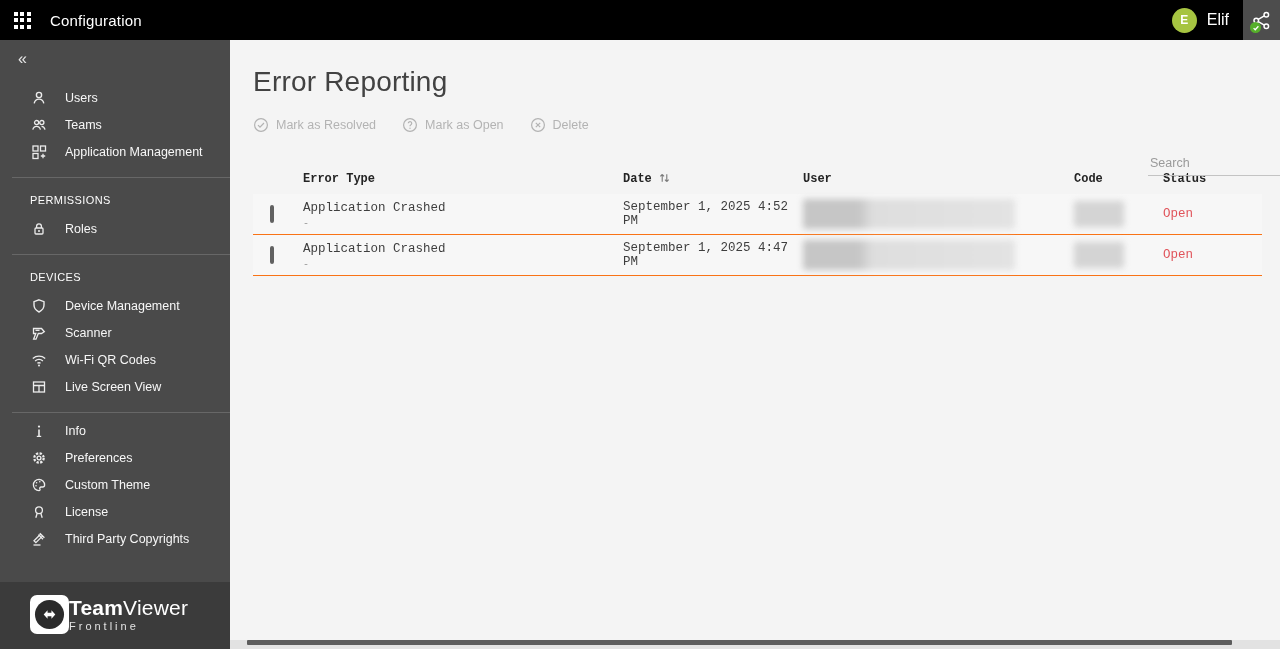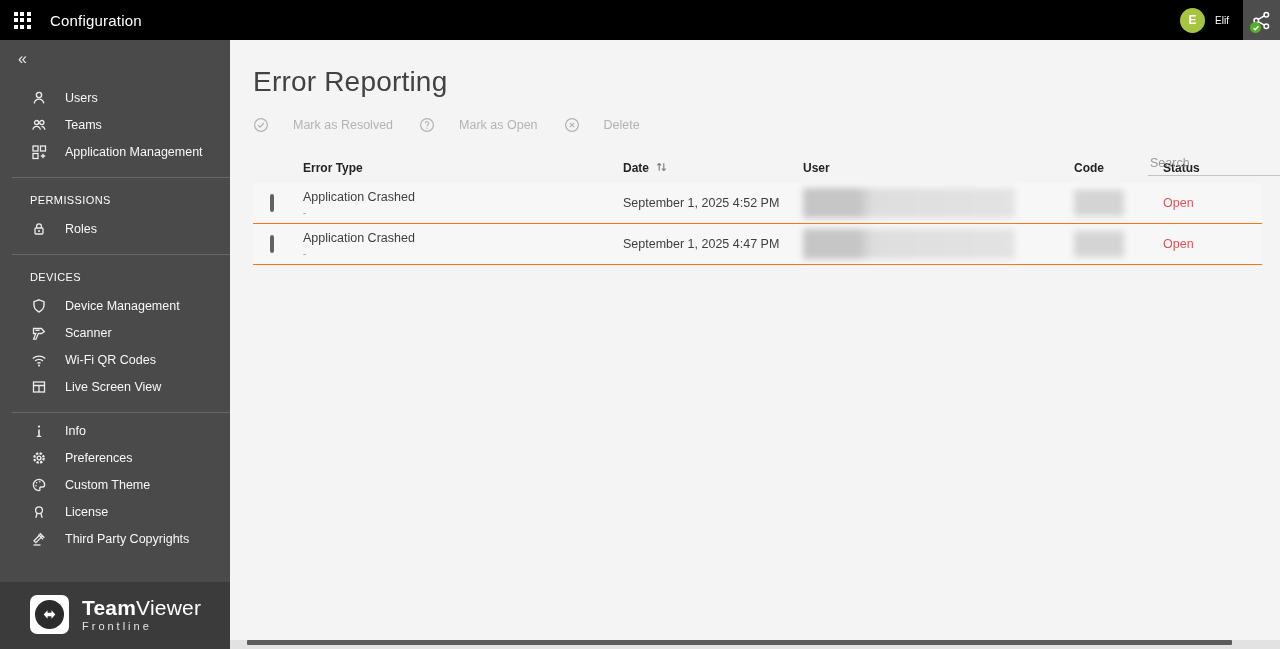--- a/index.html
+++ b/index.html
@@ -8,21 +8,21 @@
 
   
   .topbar { height:40px; background:#000; display:flex; align-items:center; color:#fff; position:relative; }
   .apps-btn { width:44px; height:40px; display:grid; place-items:center; cursor:pointer; }
   .apps-grid { display:grid; grid-template-columns:repeat(3,4px); grid-template-rows:repeat(3,4px); gap:2.5px; }
   .apps-grid i { background:#fff; }
   .topbar-title { margin-left:6px; font-size:15px; font-weight:500; letter-spacing:.2px; }
   .topbar-right { margin-left:auto; display:flex; align-items:center; height:40px; }
   .avatar { width:25px; height:25px; border-radius:50%; background:#a6c441; color:#fff; font-size:12px; font-weight:bold;
             display:grid; place-items:center; cursor:pointer; }
-  .username { font-size:10px; margin:0 14px 0 10px; }
+  .username { font-size:16px; margin:0 14px 0 10px; }
   .share-btn { width:37px; height:40px; background:#4d4d4d; display:grid; place-items:center; position:relative; cursor:pointer; }
   .share-badge { position:absolute; left:7px; bottom:7px; width:11px; height:11px; border-radius:50%; background:#56af2a;
                  display:grid; place-items:center; }
 
   
   .app { display:flex; height:609px; }
 
   
   .sidebar { width:230px; background:#4a4a4a; color:#f2f2f2; display:flex; flex-direction:column; flex:0 0 230px; }
   .collapse-row { height:34px; padding:10px 0 0 18px; }
@@ -30,39 +30,39 @@
   .nav { flex:1; overflow:hidden; }
   .group { padding:4px 0 12px;margin-left:12px; }
   .group + .group { border-top:1px solid rgba(255,255,255,.16); }
   .group-label { padding:12px 18px 9px; font-size:11px; letter-spacing:.4px; color:#fdfdfd; }
   .nav-item { display:flex; align-items:center; height:27px; padding-left:18px; gap:17px; cursor:pointer; }
   .nav-item .ico { width:18px; display:grid; place-items:center; color:#ececec; }
   .nav-item .lbl { font-size:12.5px; color:#f7f7f7; white-space:nowrap; }
   .first-group { padding-top:10px; }
 
   
-  .brand { background:#3b3b3b; padding:13px 0 15px 30px; display:flex; align-items:center; gap:13px; }
+  .brand { background:#3b3b3b; padding:13px 0 15px 30px; display:flex; align-items:center; }
   .tv-mark { width:39px; height:39px; background:#fff; border-radius:7px; display:grid; place-items:center; }
   .tv-line1 { font-size:21px; color:#fff; line-height:1.05; letter-spacing:.2px; }
   .tv-line1 b { font-weight:bold; }
   .tv-line2 { font-size:11px; color:#e3e3e3; letter-spacing:3px; margin-top:1px; }
 
   
   .main { flex:1; position:relative; background:#f4f4f4; padding:0 18px 0 23px; }
   .page-title { font-size:28px; font-weight:500; color:#424242; margin-top:26px; letter-spacing:.2px; }
   .toolbar { display:flex; gap:26px; align-items:center; margin-top:19px; }
-  .tb-btn { display:flex; align-items:center; gap:24px; color:#b3b3b3; font-size:12.5px; background:none; border:none;
+  .tb-btn { display:flex; align-items:center; gap:7px; color:#b3b3b3; font-size:12.5px; background:none; border:none;
             font-family:inherit; cursor:default; padding:0; }
   .search-wrap { position:absolute; top:112px; right:0; width:132px; }
   .search-wrap input { width:100%; border:none; border-bottom:1px solid #c3c3c3; background:transparent; outline:none;
                        font-family:inherit; font-size:12.5px; padding:4px 2px 5px; color:#444; }
   .search-wrap input::placeholder { color:#9a9a9a; }
 
   
-  .table { margin-top:20px; }
+  .table { margin-top:31px;font-family:Liberation Mono, monospace; }
   .thead, .trow { display:grid; grid-template-columns:50px 320px 180px 271px 89px 1fr; align-items:center; }
   .thead { height:30px; font-size:12px; font-weight:bold; color:#242424; }
   .th-date { display:flex; align-items:flex-start; gap:7px; cursor:pointer; }
   .trow { height:41px; background:#f7f7f7; border-bottom:1px solid #f97316; font-size:12.5px; color:#3e3e3e; }
   .trow:first-of-type { border-top:1px solid #ededed; }
   .cb { width:15px; height:15px; border:2px solid #616161; border-radius:2px; background:#fcfcfc; margin-left:17px; cursor:pointer; }
   .errcell { line-height:1.25; padding-top:3px; }
   .errsub { font-size:10px; color:#9d9d9d; margin-top:1px; }
   .user-blur { width:212px; height:30px; border-radius:2px; filter:blur(3px);
                background:linear-gradient(90deg,#c6c6c6 0%,#c6c6c6 26%,#dedede 33%,#e3e3e3 100%); }

